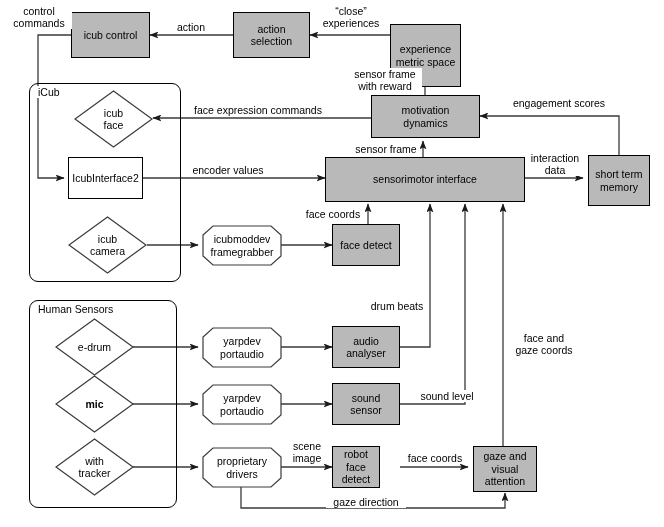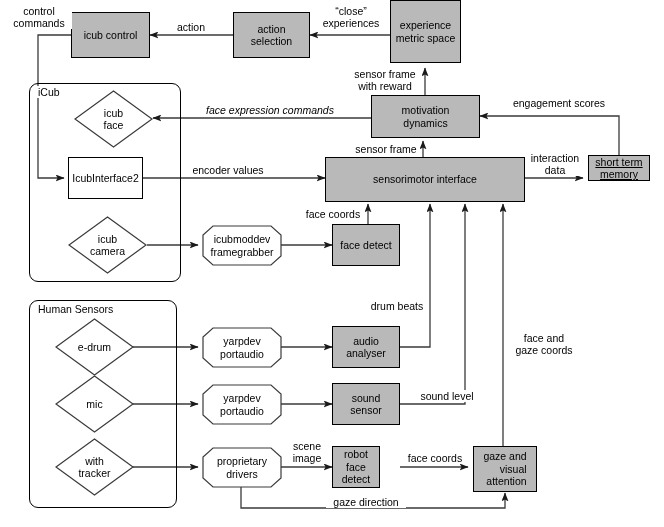--- a/index.html
+++ b/index.html
@@ -188,35 +188,35 @@
 
   <div class="node rect-gray" style="left:71px; top:12px; width:79px; height:46px;text-align:right;">
     <span class="txt">icub control</span>
   </div>
 
   <div class="node rect-gray" style="left:233px; top:12px; width:77px; height:46px;">
     <span class="txt">action
 selection</span>
   </div>
 
-  <div class="node rect-gray" style="left:390px; top:0; width:71px; height:63px;">
+  <div class="node rect-gray" style="left:390px; top:24px; width:71px; height:63px;">
     <span class="txt">experience
 metric space</span>
   </div>
 
   <div class="node rect-gray" style="left:371px; top:95px; width:109px; height:43px;">
     <span class="txt">motivation
 dynamics</span>
   </div>
 
   <div class="node rect-gray" style="left:325px; top:157px; width:200px; height:45px;">
     <span class="txt">sensorimotor interface</span>
   </div>
 
-  <div class="node rect-gray" style="left:588px; top:155px; width:62px; height:26px;text-decoration:underline;">
+  <div class="node rect-gray" style="left:588px; top:155px; width:62px; height:51px;">
     <span class="txt">short term
 memory</span>
   </div>
 
   <div class="node rect-white" style="left:68px; top:157px; width:75px; height:42px;">
     <span class="txt">IcubInterface2</span>
   </div>
 
   <div class="node rect-gray" style="left:332px; top:224px; width:68px; height:42px;">
     <span class="txt">face detect</span>
@@ -230,21 +230,21 @@
   <div class="node rect-gray" style="left:332px; top:383px; width:68px; height:42px;">
     <span class="txt">sound
 sensor</span>
   </div>
 
   <div class="node rect-gray" style="left:332px; top:446px; width:48px; height:42px;">
     <span class="txt">robot face
 detect</span>
   </div>
 
-  <div class="node rect-gray" style="left:473px; top:446px; width:64px; height:46px;text-align:right;">
+  <div class="node rect-gray" style="left:473px; top:446px; width:64px; height:46px;">
     <span class="txt">gaze and
 visual
 attention</span>
   </div>
 
   <div class="diamond-wrap" style="left:74px; top:90px; width:79px; height:58px;">
     <svg width="79" height="58" viewBox="0 0 79 58" xmlns="http://www.w3.org/2000/svg">
       <polygon points="39.5,1 78,29 39.5,57 1,29" fill="#ffffff" stroke="#3a3a3a" stroke-width="1.2"></polygon>
     </svg>
     <div class="diamond-label">icub
@@ -259,21 +259,21 @@
 camera</div>
   </div>
 
   <div class="diamond-wrap" style="left:55px; top:318px; width:79px; height:58px;">
     <svg width="79" height="58" viewBox="0 0 79 58" xmlns="http://www.w3.org/2000/svg">
       <polygon points="39.5,1 78,29 39.5,57 1,29" fill="#ffffff" stroke="#3a3a3a" stroke-width="1.2"></polygon>
     </svg>
     <div class="diamond-label">e-drum</div>
   </div>
 
-  <div class="diamond-wrap" style="left:55px; top:375px; width:79px; height:58px;">
+  <div class="diamond-wrap" style="left:55px; top:375px; width:79px; height:58px;font-weight:bold;">
     <svg width="79" height="58" viewBox="0 0 79 58" xmlns="http://www.w3.org/2000/svg">
       <polygon points="39.5,1 78,29 39.5,57 1,29" fill="#ffffff" stroke="#3a3a3a" stroke-width="1.2"></polygon>
     </svg>
     <div class="diamond-label">mic</div>
   </div>
 
   <div class="diamond-wrap" style="left:55px; top:438px; width:79px; height:58px;">
     <svg width="79" height="58" viewBox="0 0 79 58" xmlns="http://www.w3.org/2000/svg">
       <polygon points="39.5,1 78,29 39.5,57 1,29" fill="#ffffff" stroke="#3a3a3a" stroke-width="1.2"></polygon>
     </svg>
@@ -319,21 +319,21 @@
   <div class="edge-label al-center" style="left:167px; top:21px; width:48px;">action</div>
 
   <div class="edge-label al-center" style="left:316px; top:5px; width:70px;">“close”
 experiences</div>
 
   <div class="edge-label al-center" style="left:348px; top:68px; width:74px;">sensor frame
 with reward</div>
 
   <div class="edge-label al-center" style="left:507px; top:97px; width:104px;">engagement scores</div>
 
-  <div class="edge-label al-center" style="left:200px; top:104px; width:140px;font-style:italic;">face expression commands</div>
+  <div class="edge-label al-center" style="left:188px; top:104px; width:140px;">face expression commands</div>
 
   <div class="edge-label al-center" style="left:352px; top:143px; width:68px;">sensor frame</div>
 
   <div class="edge-label al-center" style="left:186px; top:164px; width:84px;">encoder values</div>
 
   <div class="edge-label al-center" style="left:527px; top:152px; width:56px;">interaction
 data</div>
 
   <div class="edge-label al-center" style="left:302px; top:208px; width:62px;">face coords</div>
 

